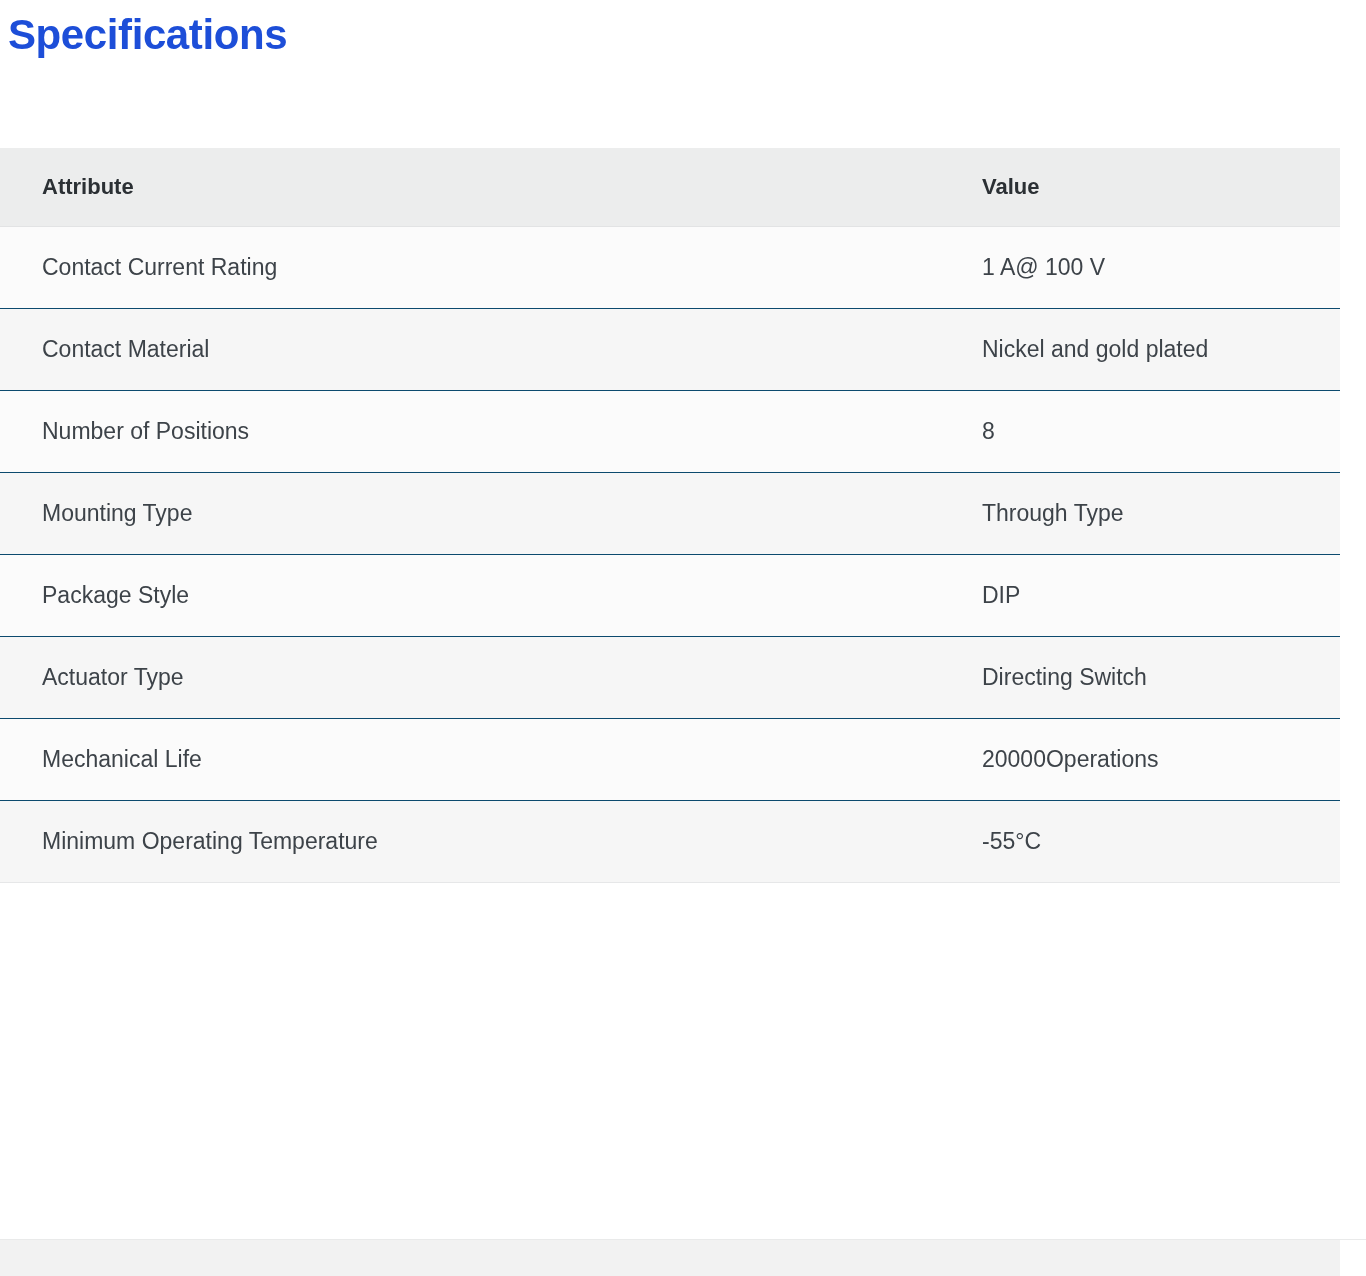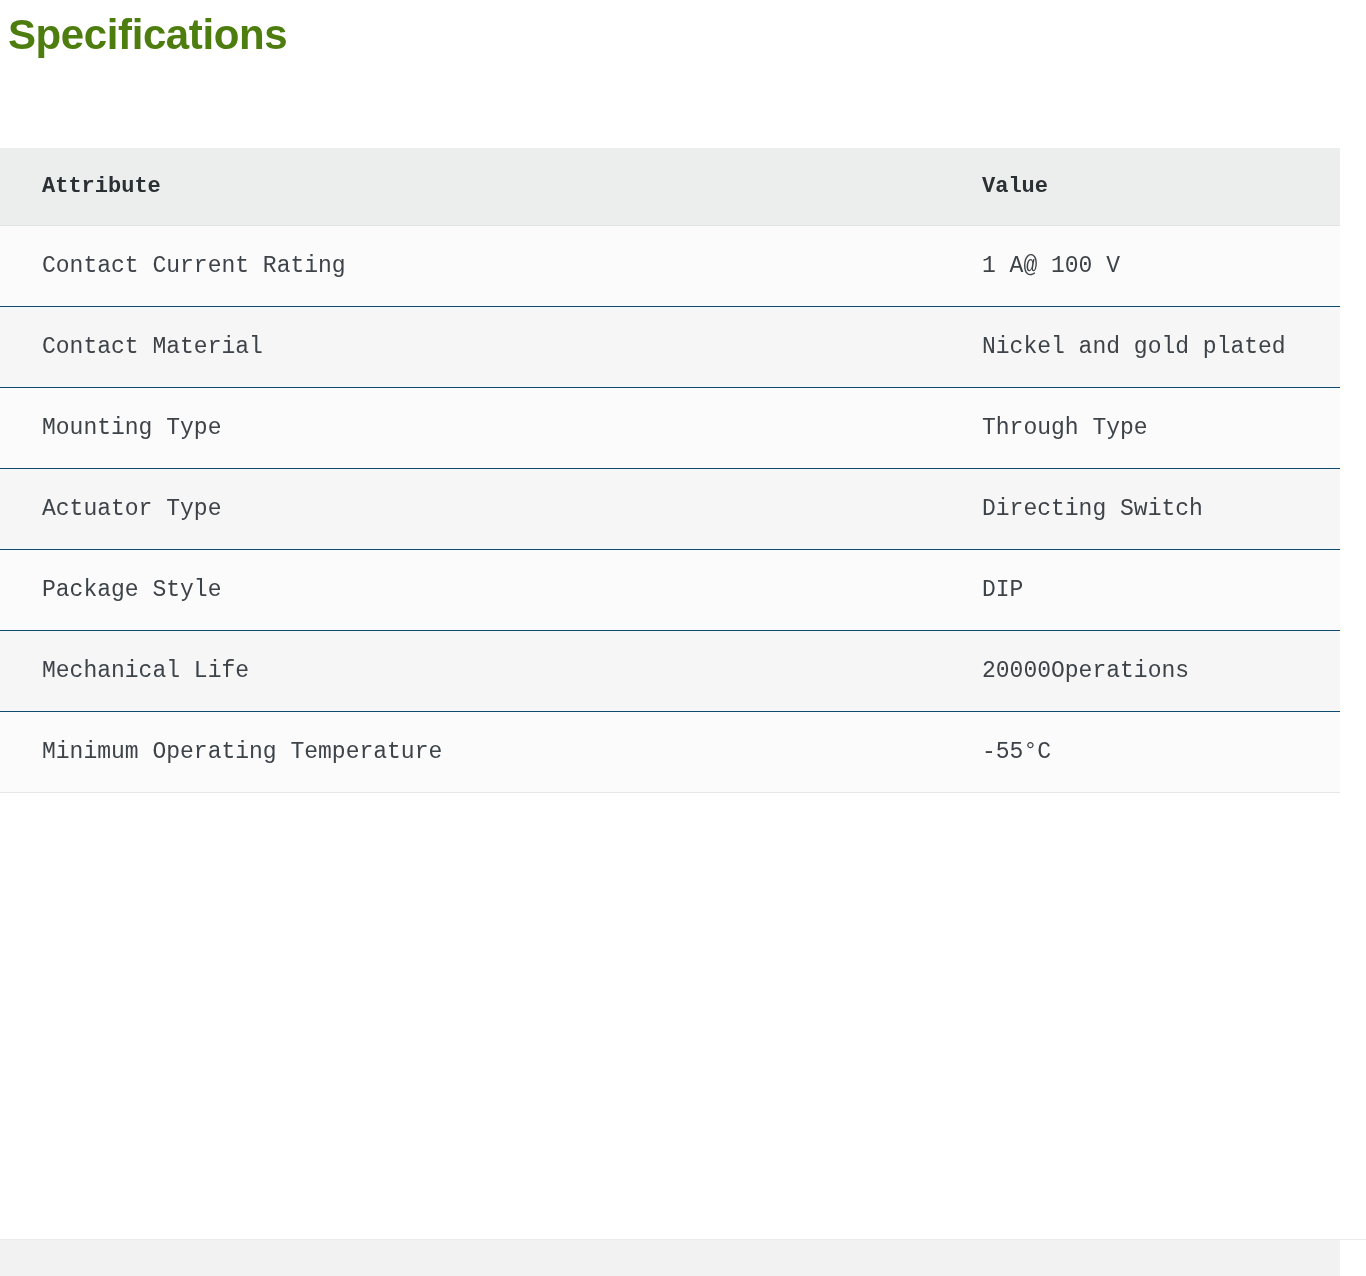--- a/index.html
+++ b/index.html
@@ -18,31 +18,30 @@
   .page {
     width: 1366px;
     height: 1276px;
     position: relative;
     box-sizing: border-box;
     padding: 0;
   }
   .page-title {
     font-size: 42px;
     font-weight: bold;
-    color: #4d7c0f;
+    color: #1d4ed8;
     letter-spacing: -0.4px;
     margin: 0;
     padding: 10px 0 0 8px;
     line-height: 1.2;
   }
   .spec-table-wrap {
     margin-top: 88px;
     width: 1340px;
     padding: 0;
-    font-family: Liberation Mono, monospace;
   }
   table.spec-table {
     width: 1340px;
     border-collapse: collapse;
     table-layout: fixed;
     font-size: 23px;
   }
   table.spec-table col.attr-col { width: 950px; }
   table.spec-table col.val-col { width: 390px; }
 
@@ -116,30 +115,34 @@
       <tbody>
         <tr>
           <td class="attr-cell">Contact Current Rating</td>
           <td class="value-cell">1 A@ 100 V</td>
         </tr>
         <tr>
           <td class="attr-cell">Contact Material</td>
           <td class="value-cell">Nickel and gold plated</td>
         </tr>
         <tr>
+          <td class="attr-cell">Number of Positions</td>
+          <td class="value-cell">8</td>
+        </tr>
+        <tr>
           <td class="attr-cell">Mounting Type</td>
           <td class="value-cell">Through Type</td>
         </tr>
         <tr>
+          <td class="attr-cell">Package Style</td>
+          <td class="value-cell">DIP</td>
+        </tr>
+        <tr>
           <td class="attr-cell">Actuator Type</td>
           <td class="value-cell">Directing Switch</td>
-        </tr>
-        <tr>
-          <td class="attr-cell">Package Style</td>
-          <td class="value-cell">DIP</td>
         </tr>
         <tr>
           <td class="attr-cell">Mechanical Life</td>
           <td class="value-cell">20000Operations</td>
         </tr>
         <tr>
           <td class="attr-cell">Minimum Operating Temperature</td>
           <td class="value-cell">-55°C</td>
         </tr>
       </tbody>

